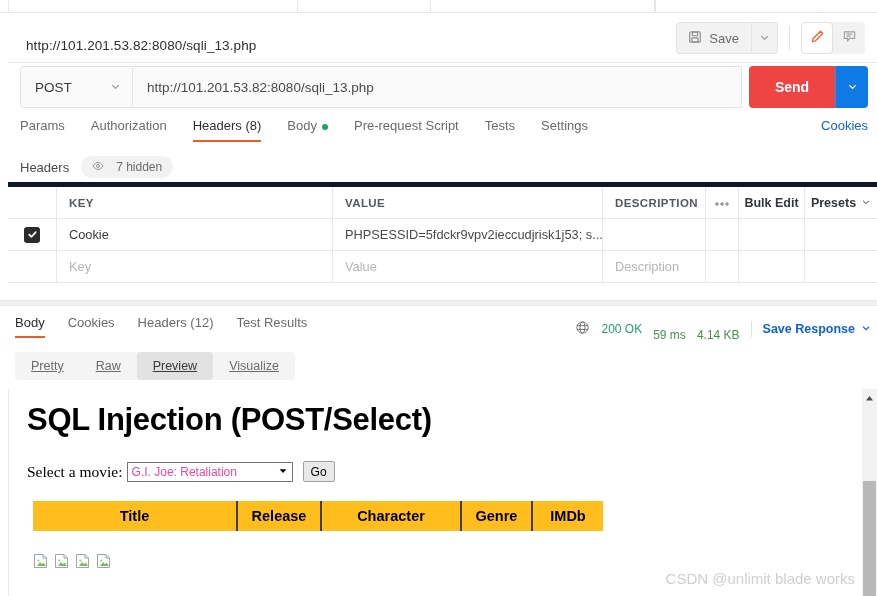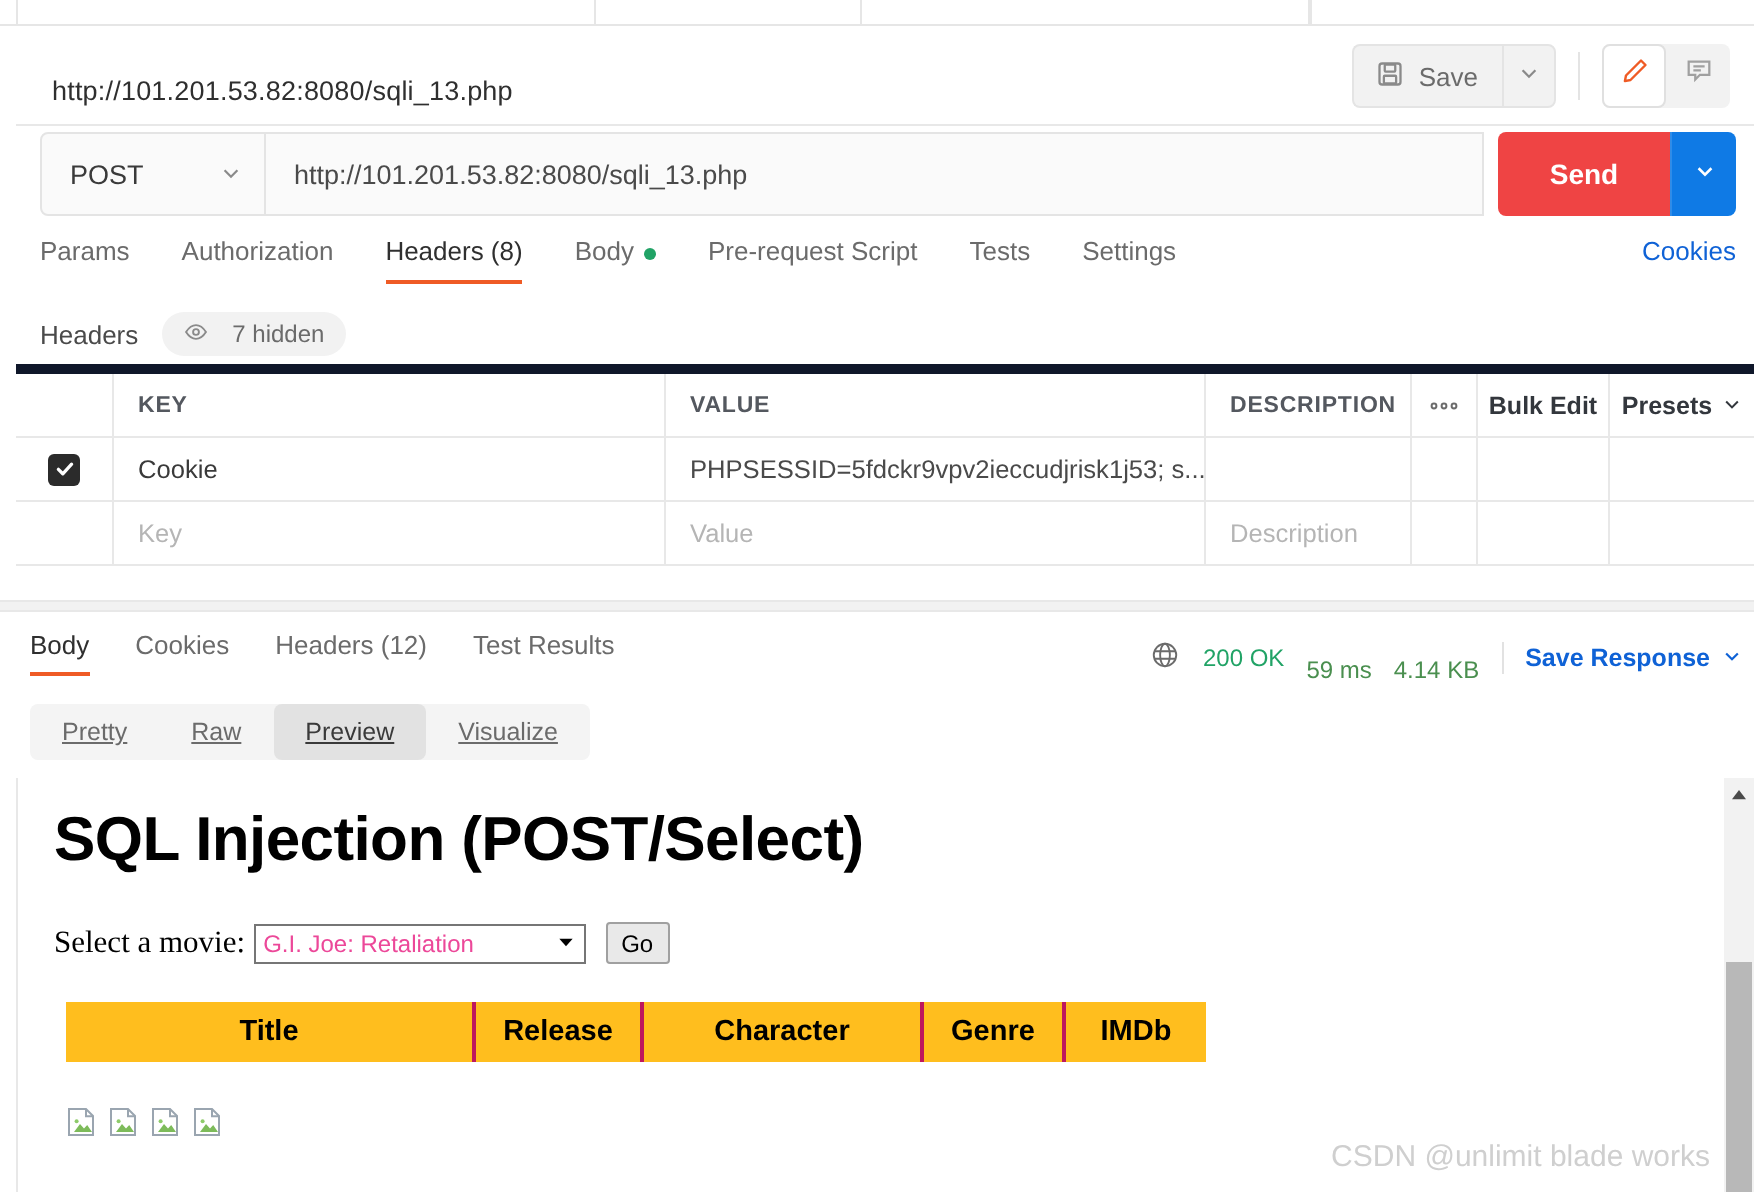--- a/index.html
+++ b/index.html
@@ -127,21 +127,21 @@
     padding:0 4px 0 4px; cursor:pointer; font-family:"Liberation Sans", sans-serif;
   }
   .pv-go {
     margin-left:10px; height:21px; min-width:30px; padding:0 7px; background:#e9e9e9;
     border:1px solid #a0a0a0; border-radius:2px; font-size:12px; color:#000;
     display:flex; align-items:center; justify-content:center; cursor:pointer;
   }
   .pv-table { position:absolute; left:24px; top:112px; display:flex; }
   .pv-th {
     background:#ffbe1e; height:30px; display:flex; align-items:center; justify-content:center;
-    font-size:14.5px; font-weight:bold; color:#000; border-right:2px solid #be185d;
+    font-size:14.5px; font-weight:bold; color:#000; border-right:2px solid #404040;
     font-family:"Liberation Sans", sans-serif;
   }
   .pv-th:last-child { border-right:none; }
   .brokenrow { position:absolute; left:24px; top:164px; display:flex; gap:5px; }
   .broken-img { width:16px; height:16px; position:relative; }
   .watermark {
     position:absolute; right:22px; bottom:9px; font-size:15px; color:#cfcfcf;
     font-family:"Liberation Sans", sans-serif; white-space:nowrap;
   }
 

